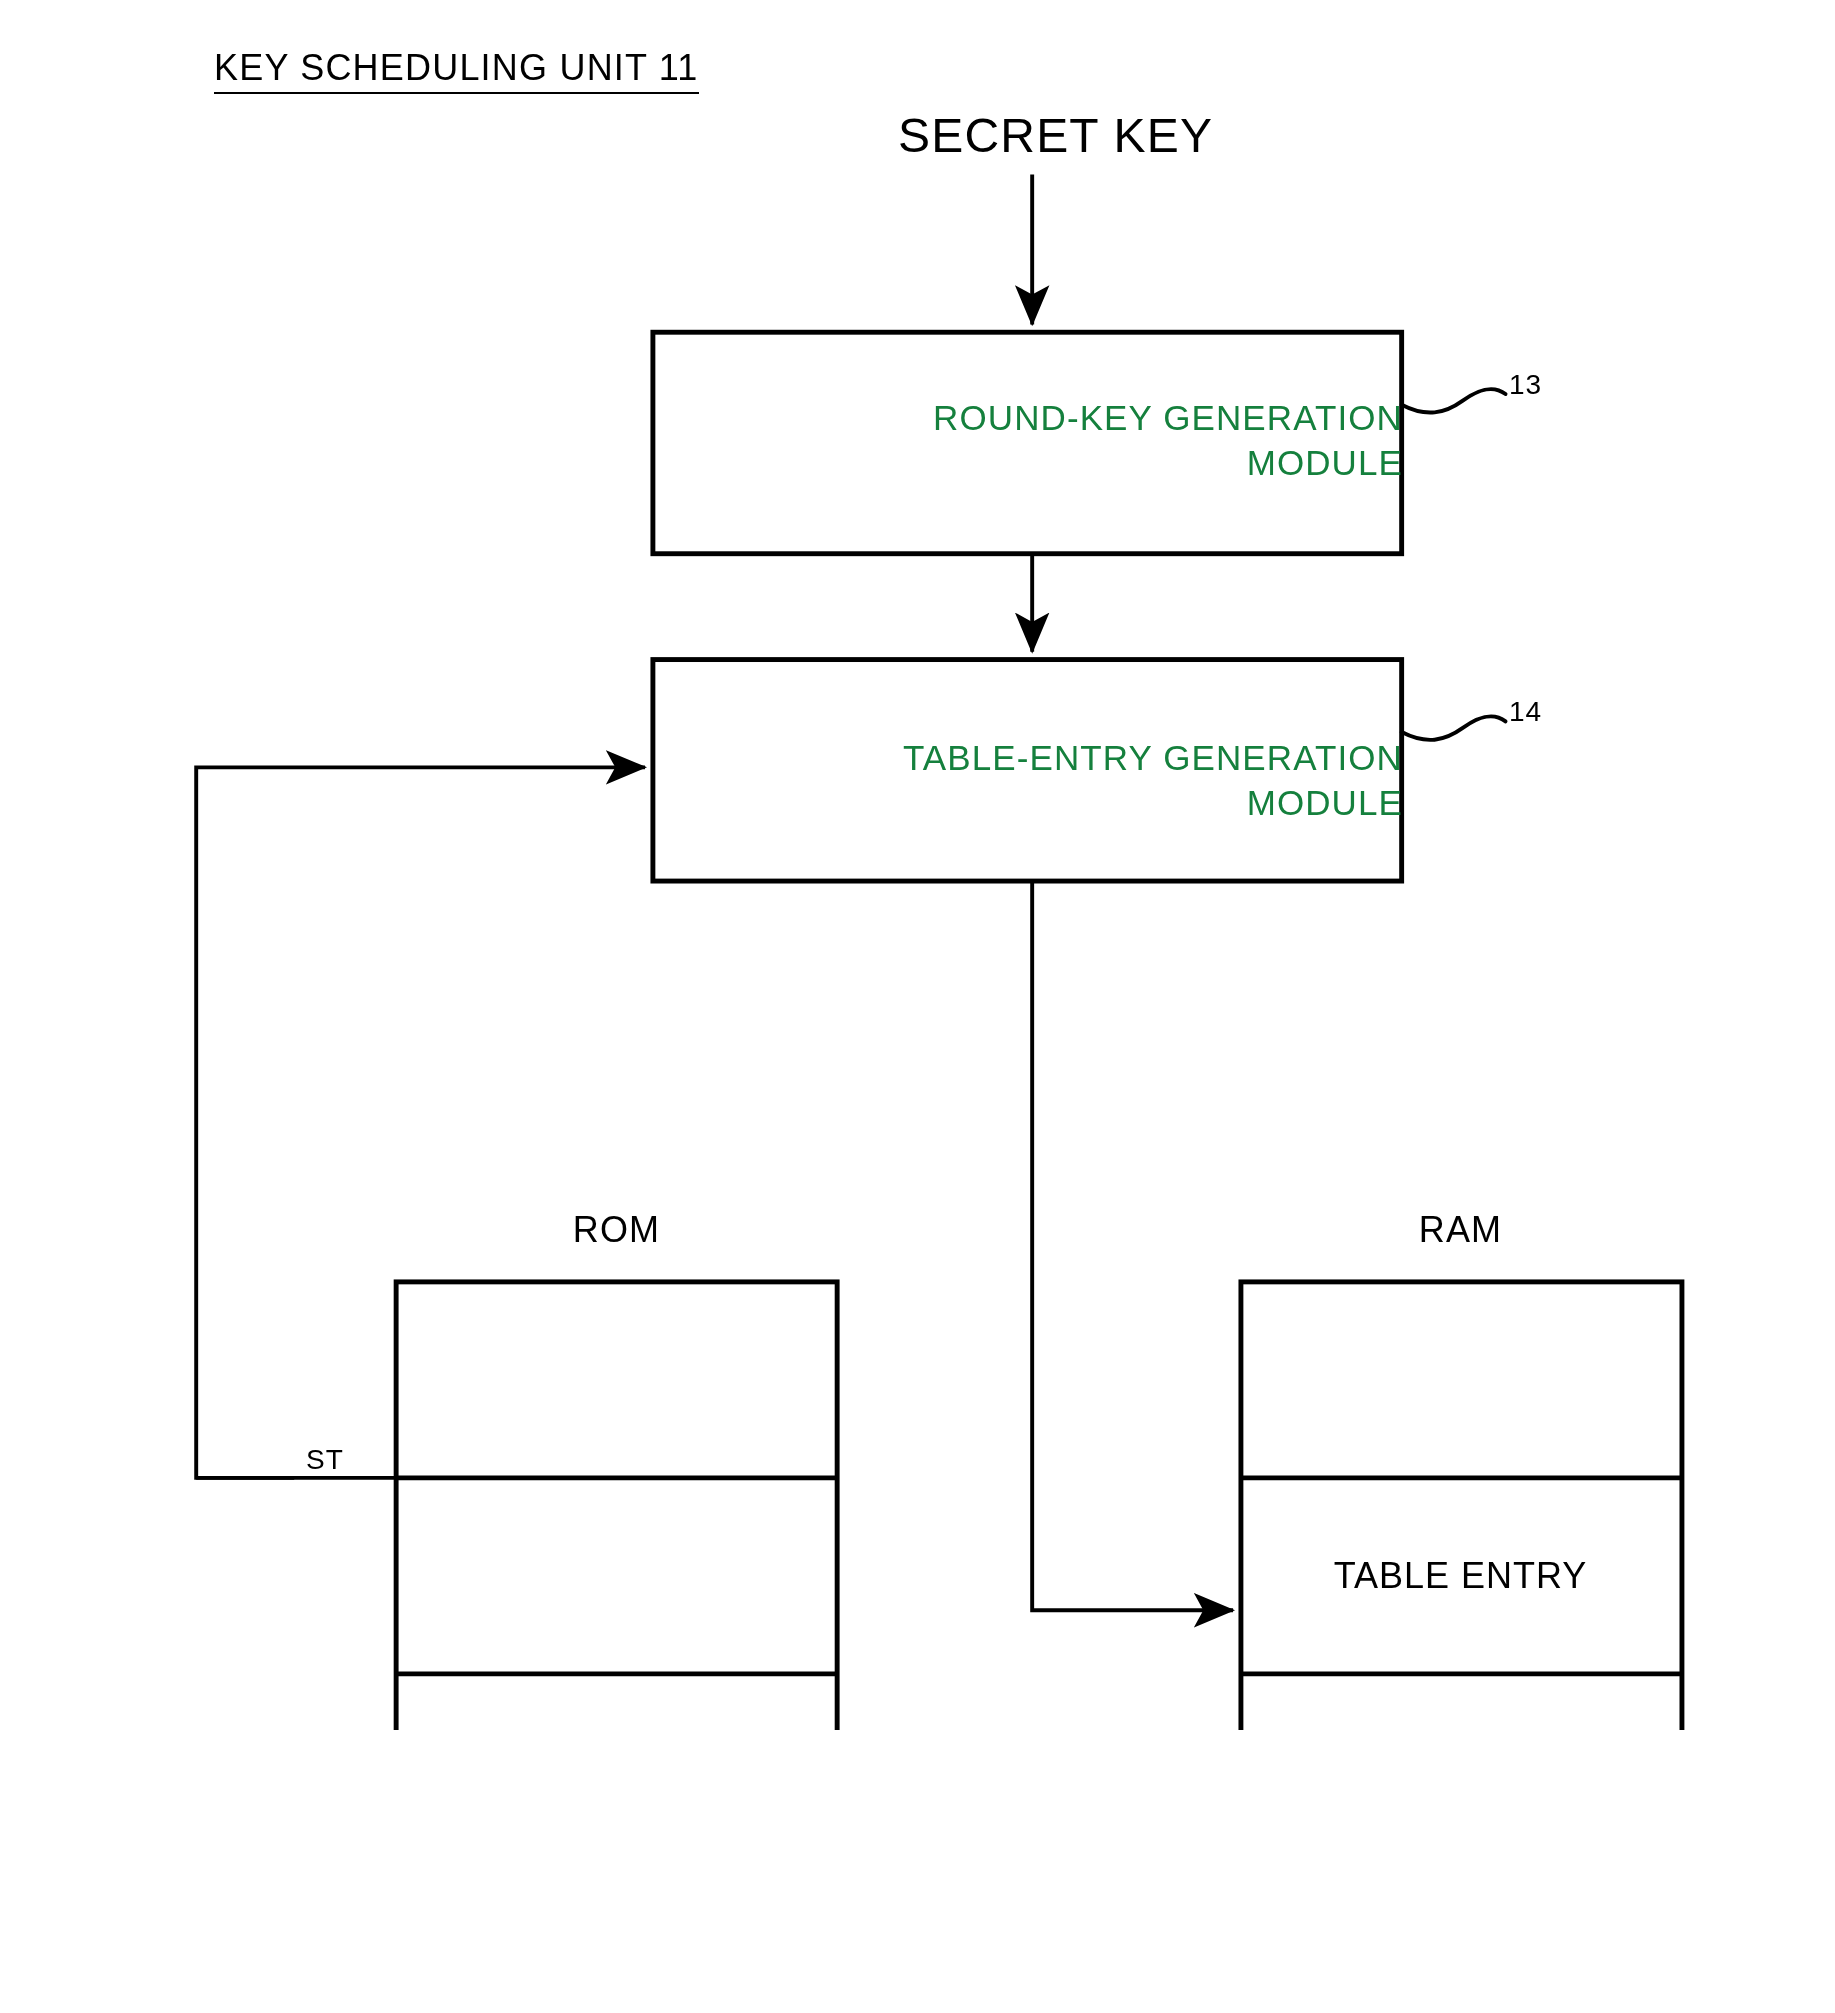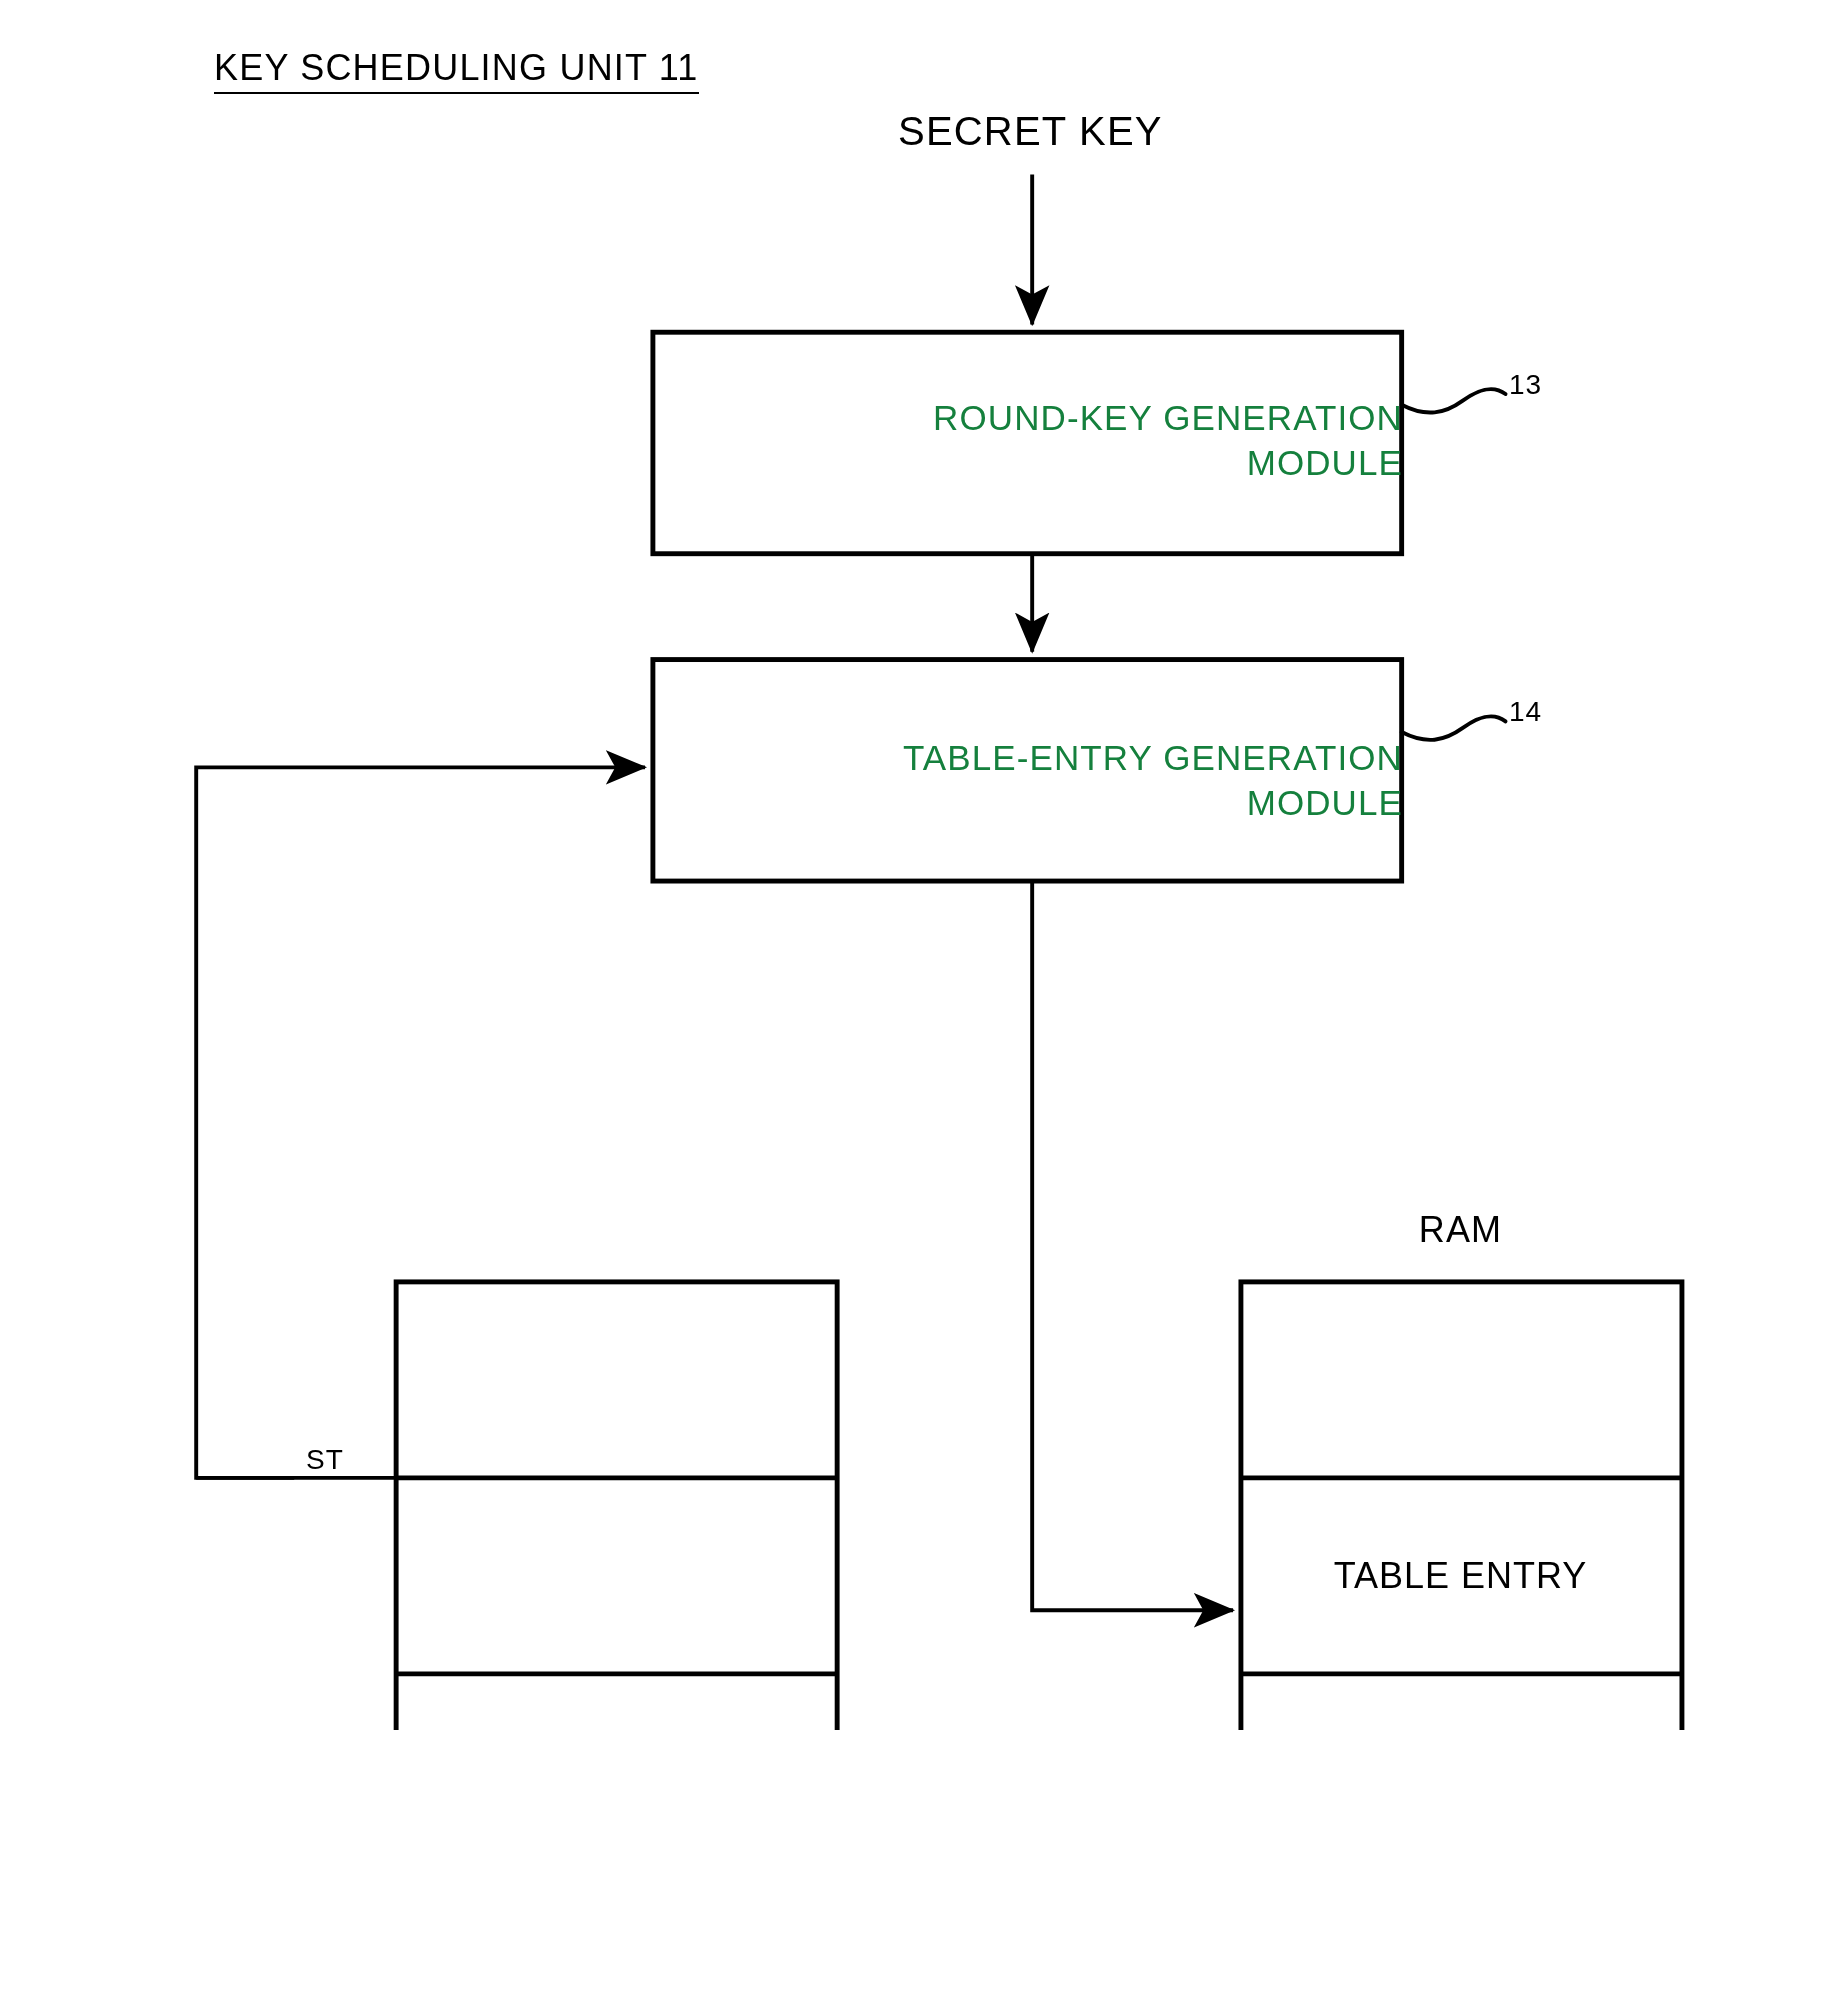--- a/index.html
+++ b/index.html
@@ -37,21 +37,21 @@
     left: 214px;
     top: 47px;
     font-size: 36px;
     letter-spacing: 1.2px;
     border-bottom: 2.9px solid #000;
     padding-bottom: 2.9px;
   }
   #secret-key-label {
     left: 898px;
     top: 108px;
-    font-size: 40px;
+    font-size: 48px;
     letter-spacing: 1.2px;
   }
   .module-box-label {
     position: absolute;
     text-align: right;
     color: #15803d;
     font-size: 35px;
     letter-spacing: 1.1px;
     line-height: 1.28;
     white-space: pre-line;
@@ -162,20 +162,21 @@
 
   <div class="ref-number" id="ref-13">13</div>
 
   <div class="module-box-label" id="table-entry-module-label">TABLE-ENTRY GENERATION
 MODULE</div>
 
   <div class="ref-number" id="ref-14">14</div>
 
   <div class="fig-text" id="st-label">ST</div>
 
+  <div class="fig-text" id="rom-label">ROM</div>
 
   <div class="fig-text" id="ram-label">RAM</div>
 
 
   <div class="fig-text" id="table-entry-cell-label">TABLE ENTRY</div>
 
 </div>
 
 
 </body></html>

